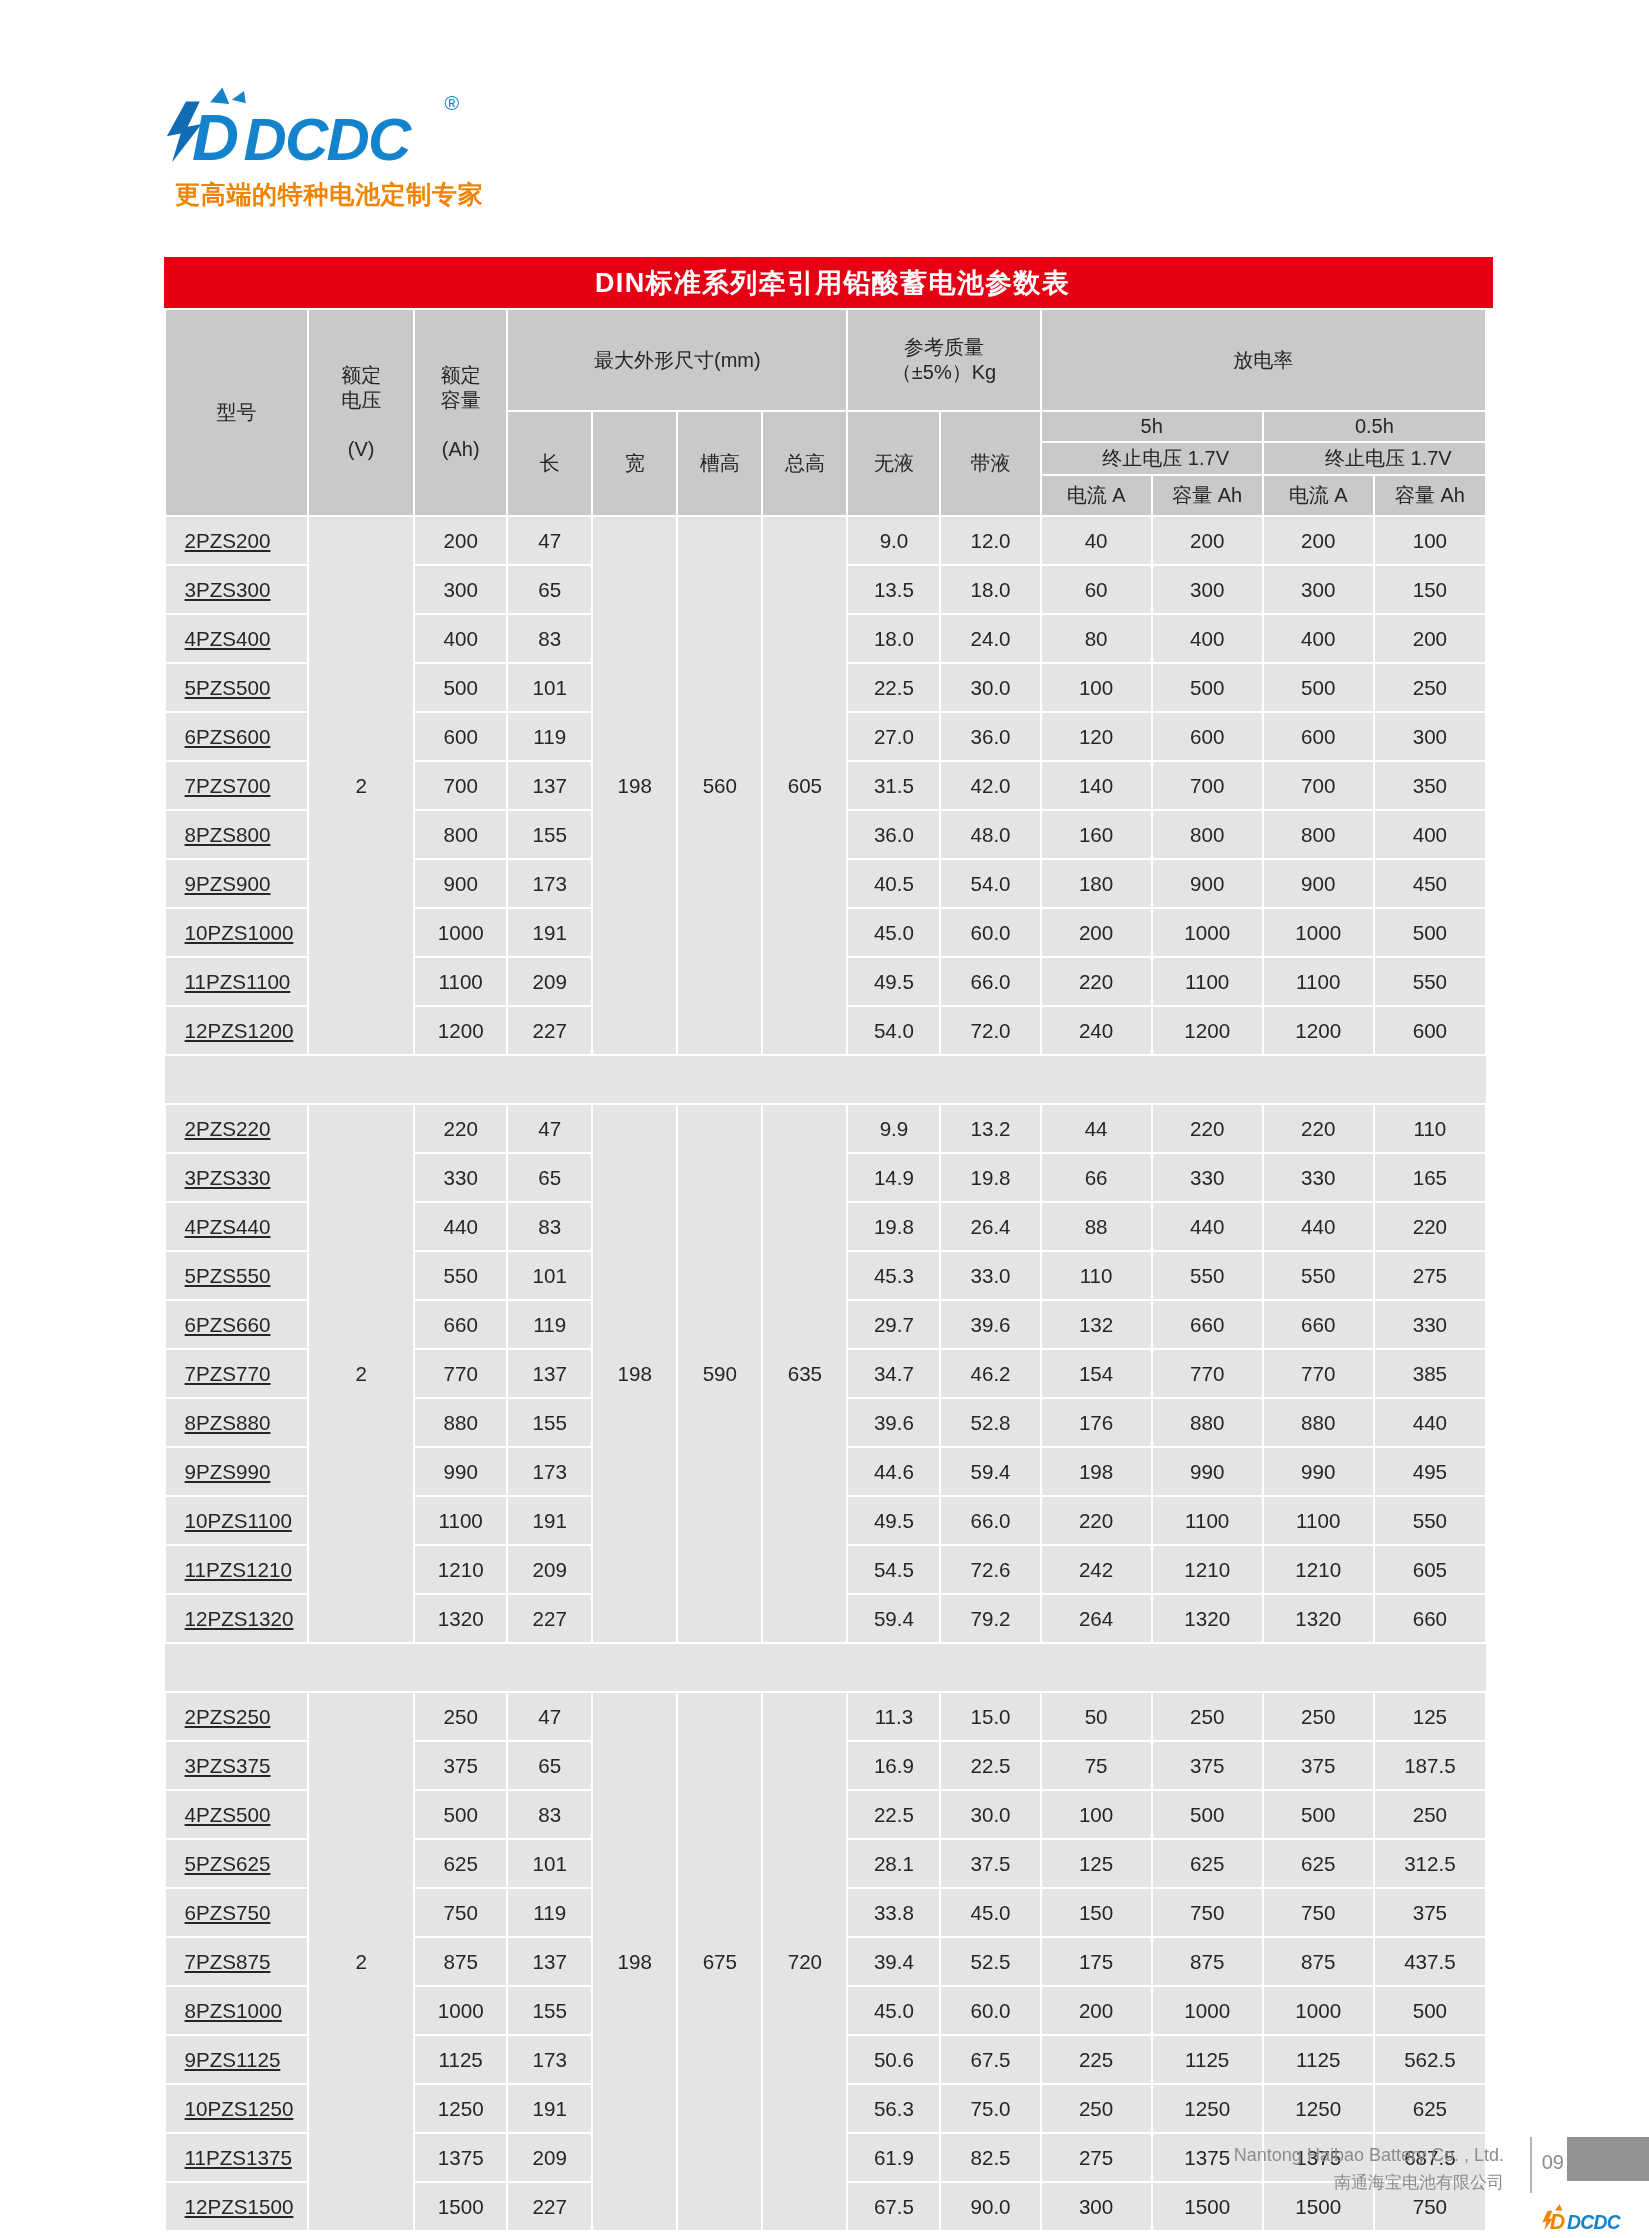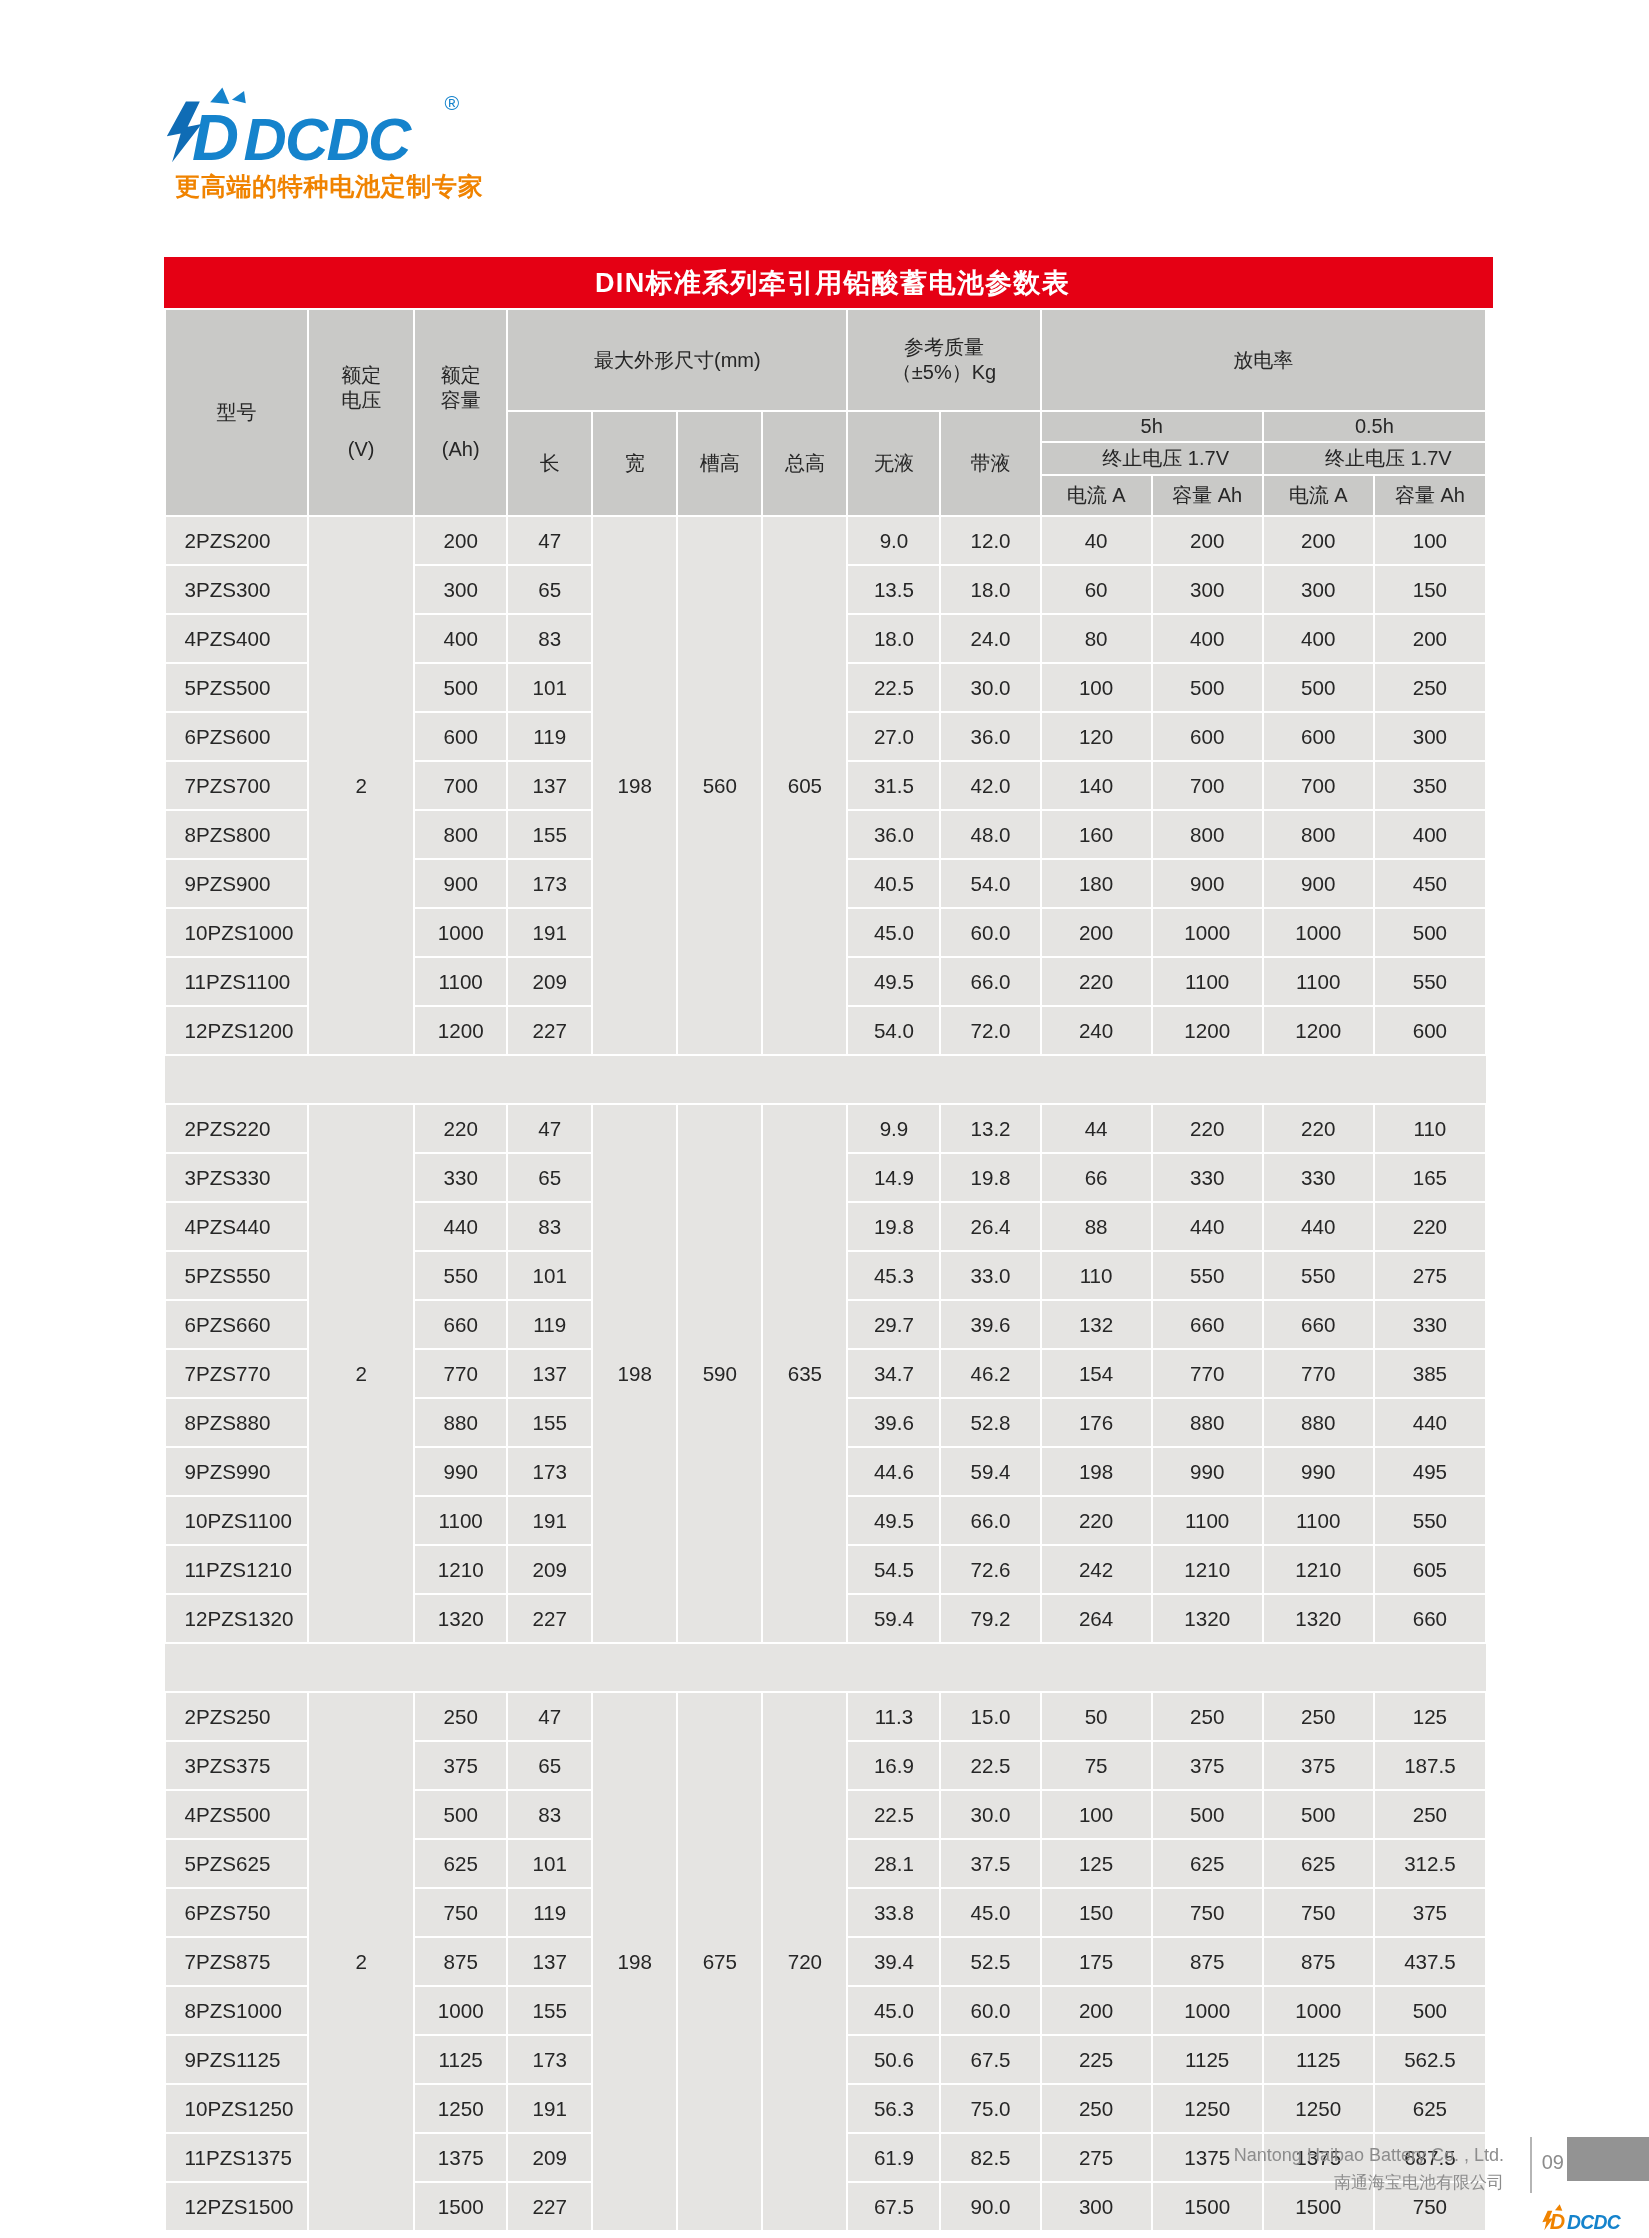--- a/index.html
+++ b/index.html
@@ -8,21 +8,21 @@
     --sep-line:#9c9c9c; --rect-gray:#939393;
   }
   *{margin:0;padding:0;box-sizing:content-box;}
   body{background:#fff;font-family:"Liberation Sans","DejaVu Sans",sans-serif;}
   .page{position:relative;width:1649px;height:2239px;background:#fff;overflow:hidden;}
 
   
   .brand{position:absolute;left:163px;top:85px;}
   .brand-logo svg{display:block;}
   .brand-tagline{
-    margin-top:0;margin-left:12px;
+    margin-top:8px;margin-left:12px;
     color:var(--orange);font-size:25px;font-weight:bold;letter-spacing:0.7px;
   }
 
   
   .table-wrap{position:absolute;left:164px;top:257px;width:1321px;}
   .title-bar{
     width:100%;height:51px;background:var(--red);
     display:flex;align-items:center;justify-content:center;
     color:#fff;font-size:27px;font-weight:bold;letter-spacing:1.3px;padding-left:8px;
   }
@@ -31,21 +31,21 @@
     border:2.7px solid #fff;text-align:center;vertical-align:middle;
     color:var(--text);font-weight:normal;overflow:hidden;
   }
   .params thead th{background:var(--head-bg);font-size:20px;line-height:25px;}
   .params tbody td{background:var(--cell-bg);font-size:20.6px;height:47px;}
   .params .row-h1 th{height:100px;}
   .params .row-h2 th{height:29px;}
   .params .row-h3 th{height:31px;padding-left:28px;}
   .params .row-h4 th{height:39px;margin-top:40px;}
   .params th .unit{margin-top:24px;}
-  .params td.model-cell{text-align:left;padding-left:18.6px;}
+  .params td.model-cell{text-align:left;padding-left:18.6px;text-decoration:underline;}
   .sep-row td{
     border:none;height:10.6px;padding:0;
     background:linear-gradient(to bottom,#fff 3.3px,var(--sep-line) 3.3px,var(--sep-line) 6px,#fff 6px);
   }
 
   
   .footer{position:absolute;right:0;top:2132px;width:1649px;height:107px;}
   .footer-company{position:absolute;right:145px;top:6.7px;text-align:right;color:var(--gray-text);}
   .footer-company .en{font-size:18px;line-height:32px;}
   .footer-company .cn{font-size:17px;line-height:24px;}

